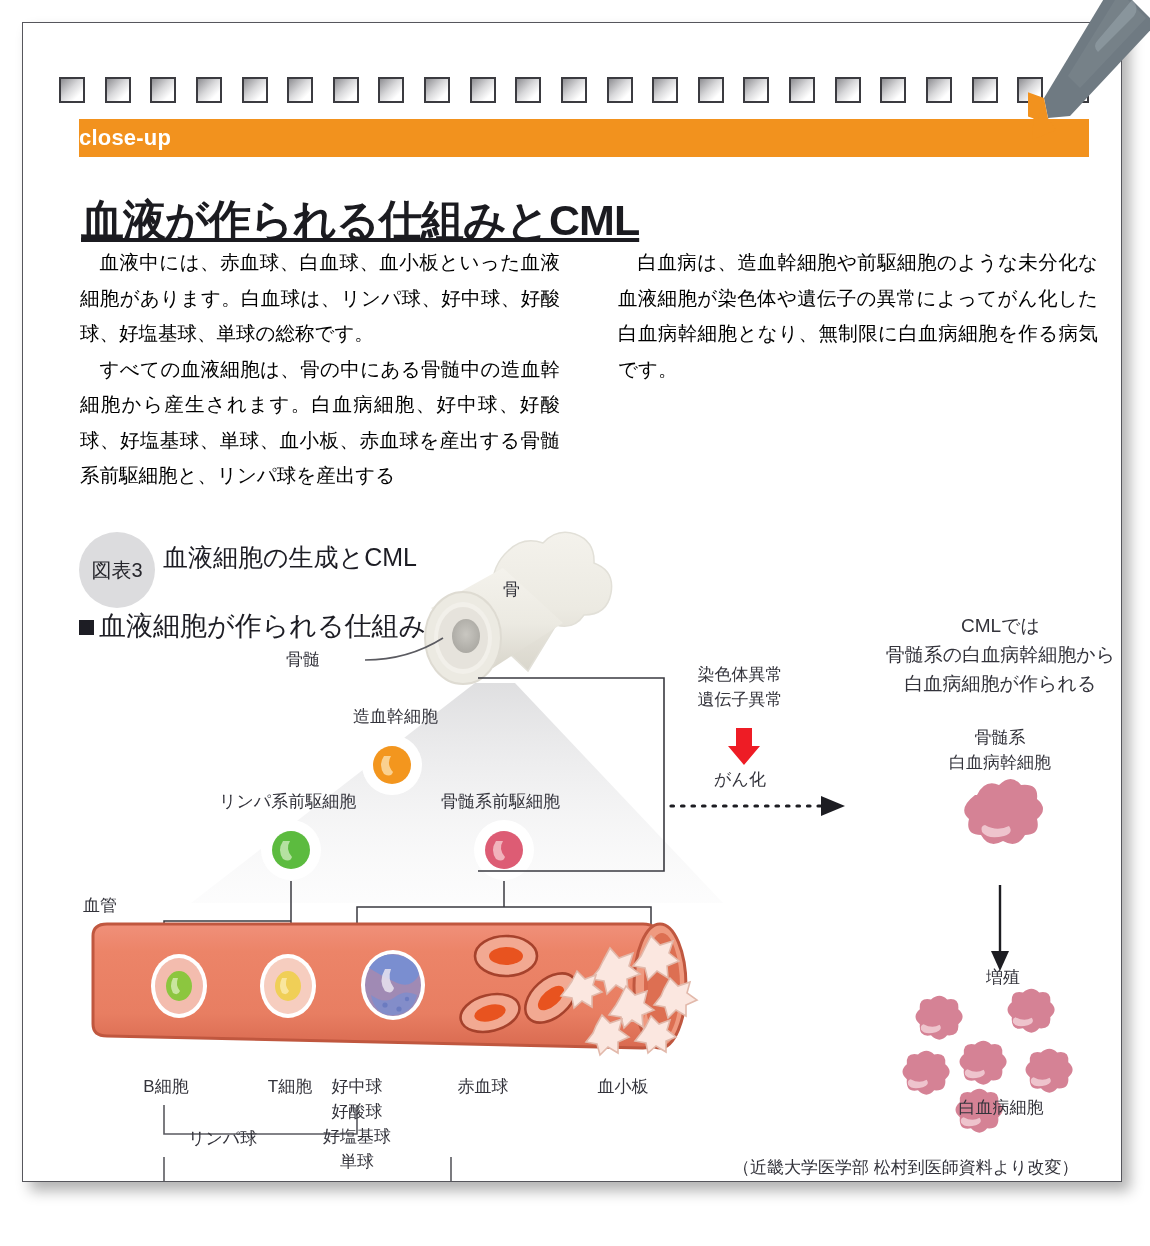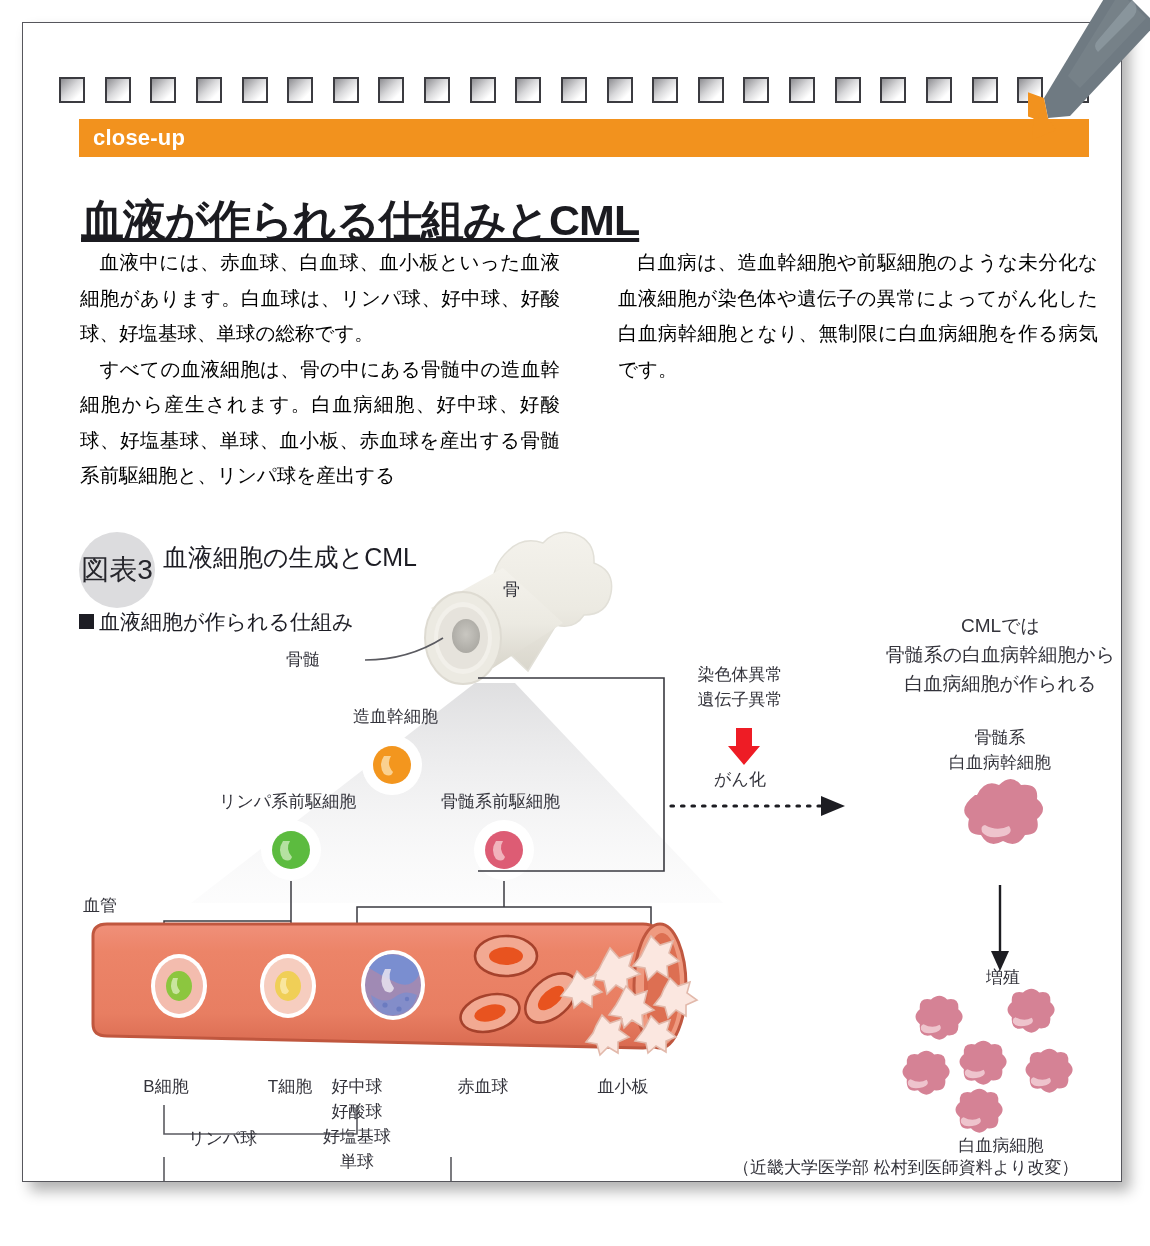--- a/index.html
+++ b/index.html
@@ -25,21 +25,20 @@
     border:2px solid #3b3b40;
     background:linear-gradient(135deg,#8e8e92 0%,#d8d8da 45%,#ffffff 78%);
   }
   
   #closeup-banner{
     position:absolute;left:56px;top:96px;width:1010px;height:38px;
     background:#f2921e;display:flex;align-items:center;
   }
   #closeup-label{
     color:#ffffff;font-weight:bold;font-size:22px;letter-spacing:.2px;
-    padding-left:14px;
   }
   
   #headline{
     position:absolute;left:58px;top:145px;width:1000px;
     font-size:43px;font-weight:bold;letter-spacing:-1px;color:#1b1b20;
     line-height:1.1;
     text-decoration:underline;
   }
   
   .col{
@@ -48,29 +47,29 @@
     text-align:justify;
   }
   #col-left{left:57px;}
   #col-right{left:595px;}
   .para{margin:0;text-indent:1em;}
   
   #fig-badge{
     position:absolute;left:56px;top:509px;width:76px;height:76px;
     border-radius:50%;background:#dcdcde;
     display:flex;align-items:center;justify-content:center;
-    font-size:28px;color:#26262c;
+    font-size:20px;color:#26262c;
   }
   #fig-title{
     position:absolute;left:140px;top:518px;
     font-size:25px;color:#1d1d24;
   }
   #fig-sub{
     position:absolute;left:56px;top:585px;
-    font-size:21px;color:#1d1d24;
+    font-size:27px;color:#1d1d24;
   }
   #fig-sub::before{content:"";display:inline-block;width:15px;height:15px;background:#1d1d24;margin-right:5px;}
   
   #figure{position:absolute;left:0;top:0;width:1100px;height:1160px;pointer-events:none;}
   .fig-label{
     position:absolute;font-size:17px;color:#33333b;white-space:nowrap;
     line-height:25px;text-align:center;
   }
   .fig-label.big{font-size:19px;line-height:29px;}
   #credit{
@@ -317,21 +316,21 @@
 
   <div class="fig-label" style="left:662px;top:639px;width:110px;white-space:pre-line;">染色体異常
 遺伝子異常</div>
   <div class="fig-label" style="left:682px;top:744px;width:70px;">がん化</div>
   <div class="fig-label big" style="left:800px;top:588px;width:355px;white-space:pre-line;">CMLでは
 骨髄系の白血病幹細胞から
 白血病細胞が作られる</div>
   <div class="fig-label" style="left:897px;top:702px;width:160px;white-space:pre-line;">骨髄系
 白血病幹細胞</div>
   <div class="fig-label" style="left:940px;top:942px;width:80px;">増殖</div>
-  <div class="fig-label" style="left:908px;top:1110px;width:140px;text-align:center;">白血病細胞</div>
+  <div class="fig-label" style="left:908px;top:1072px;width:140px;text-align:center;">白血病細胞</div>
 
   <div id="credit">（近畿大学医学部 松村到医師資料より改変）</div>
 </div>
 
 <svg id="pen" viewBox="0 0 122 160">
   <path d="M86,-8 L128,34 L42,126 L20,128 L16,108 Z" fill="#6f7a82"></path>
   <path d="M92,2 L118,28 L52,98 L40,86 Z" fill="#7b868e" opacity="0.55"></path>
   <path d="M20,128 L16,108 L6,122 L4,150 L28,140 Z" fill="#f2921e"></path>
   <path d="M-18,96 L16,108 L10,130 L-18,120 Z" fill="#f2921e"></path>
   <path d="M104,10 q8,8 2,16 L70,62 q-6,-6 0,-12 z" fill="#93a0a8" opacity="0.65"></path>

